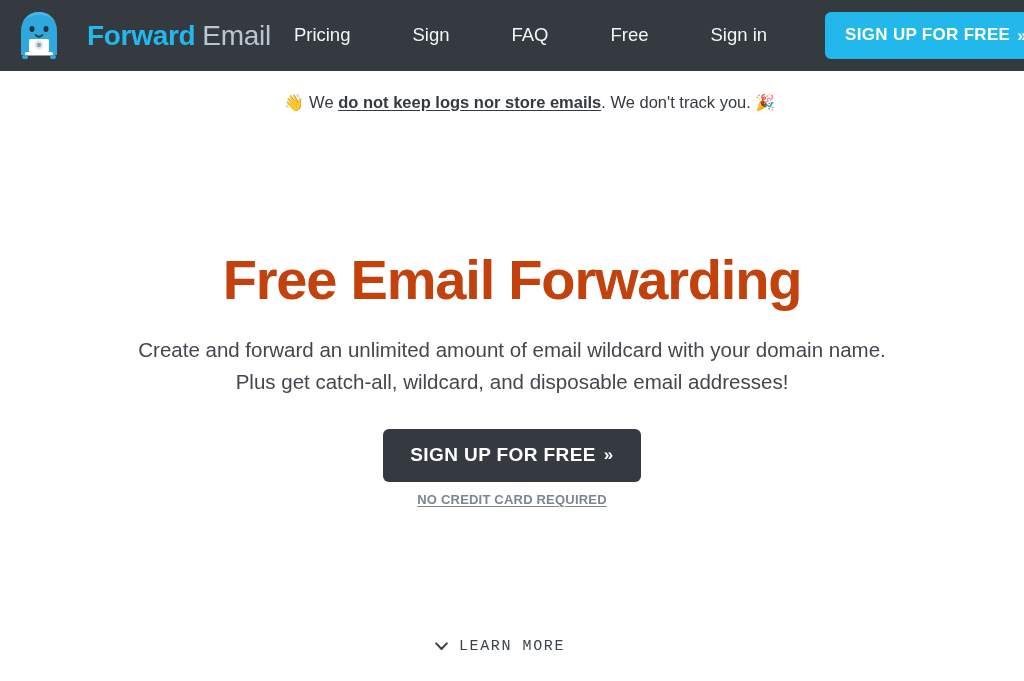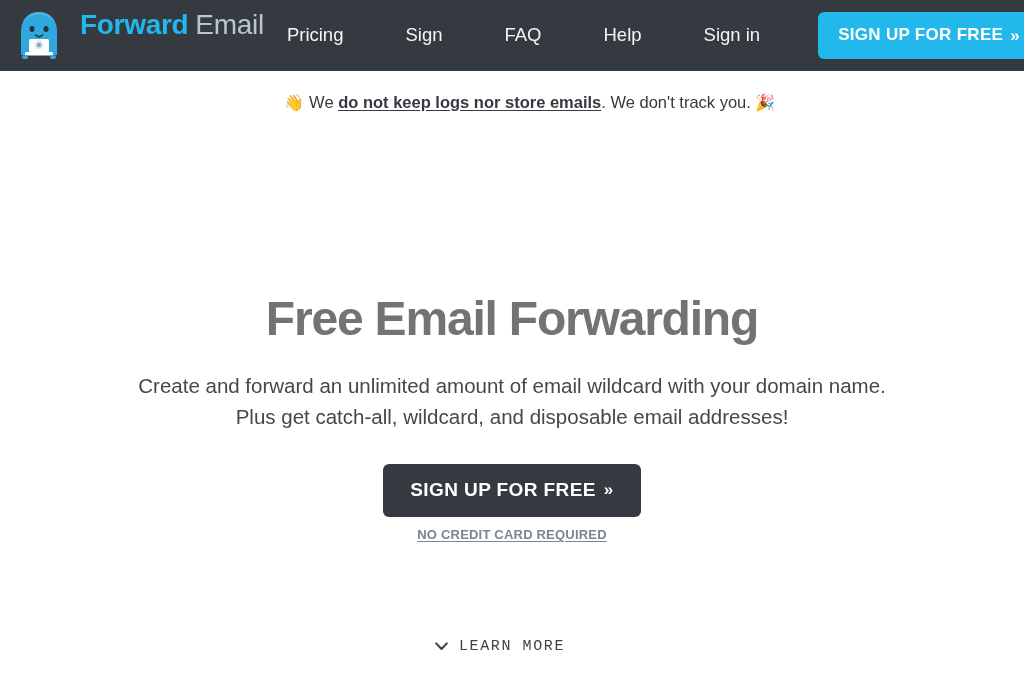--- a/index.html
+++ b/index.html
@@ -16,21 +16,22 @@
   .header {
     height: 71px;
     background: #343a40;
     display: flex;
     align-items: center;
     padding: 0 14px 0 16px;
   }
 
   .brand {
     display: flex;
-    gap: 18px;
+    align-items: center;
+    gap: 25px;
     text-decoration: none;
     margin-right: auto;
   }
 
   .mascot { width: 46px; height: 50px; display: block; flex: none; }
 
   .brand-text {
     font-size: 28px;
     letter-spacing: -0.3px;
     white-space: nowrap;
@@ -90,26 +91,25 @@
   }
   .emoji { font-size: 16px; }
 
   
   .hero {
     text-align: center;
     padding-top: 135px;
   }
 
   .hero-title {
-    font-size: 48px;
-    font-weight: 700;
-    color: #737373;
+    font-size: 56px;
+    font-weight: 700;
+    color: #c2410c;
     letter-spacing: -1.2px;
     line-height: 1.1;
-    margin-top: 44px;
   }
 
   .hero-sub {
     margin-top: 24px;
     font-size: 20.5px;
     color: #42484e;
     line-height: 1.52;
     font-weight: 400;
   }
 
@@ -185,21 +185,21 @@
     </span>
     <span class="brand-text">
       <span class="brand-forward">Forward</span><span class="brand-email">Email</span>
     </span>
   </a>
 
   <nav class="nav">
     <a class="nav-link" href="#">Pricing</a>
     <a class="nav-link" href="#">Sign</a>
     <a class="nav-link" href="#">FAQ</a>
-    <a class="nav-link" href="#">Help</a>
+    <a class="nav-link" href="#">Free</a>
     <a class="nav-link" href="#">Sign in</a>
     <a class="nav-cta" href="#">
       <span>SIGN UP FOR FREE</span>
       <span class="chev">»</span>
     </a>
   </nav>
 </div>
 
 <div class="banner">
   <span class="emoji">👋</span>

